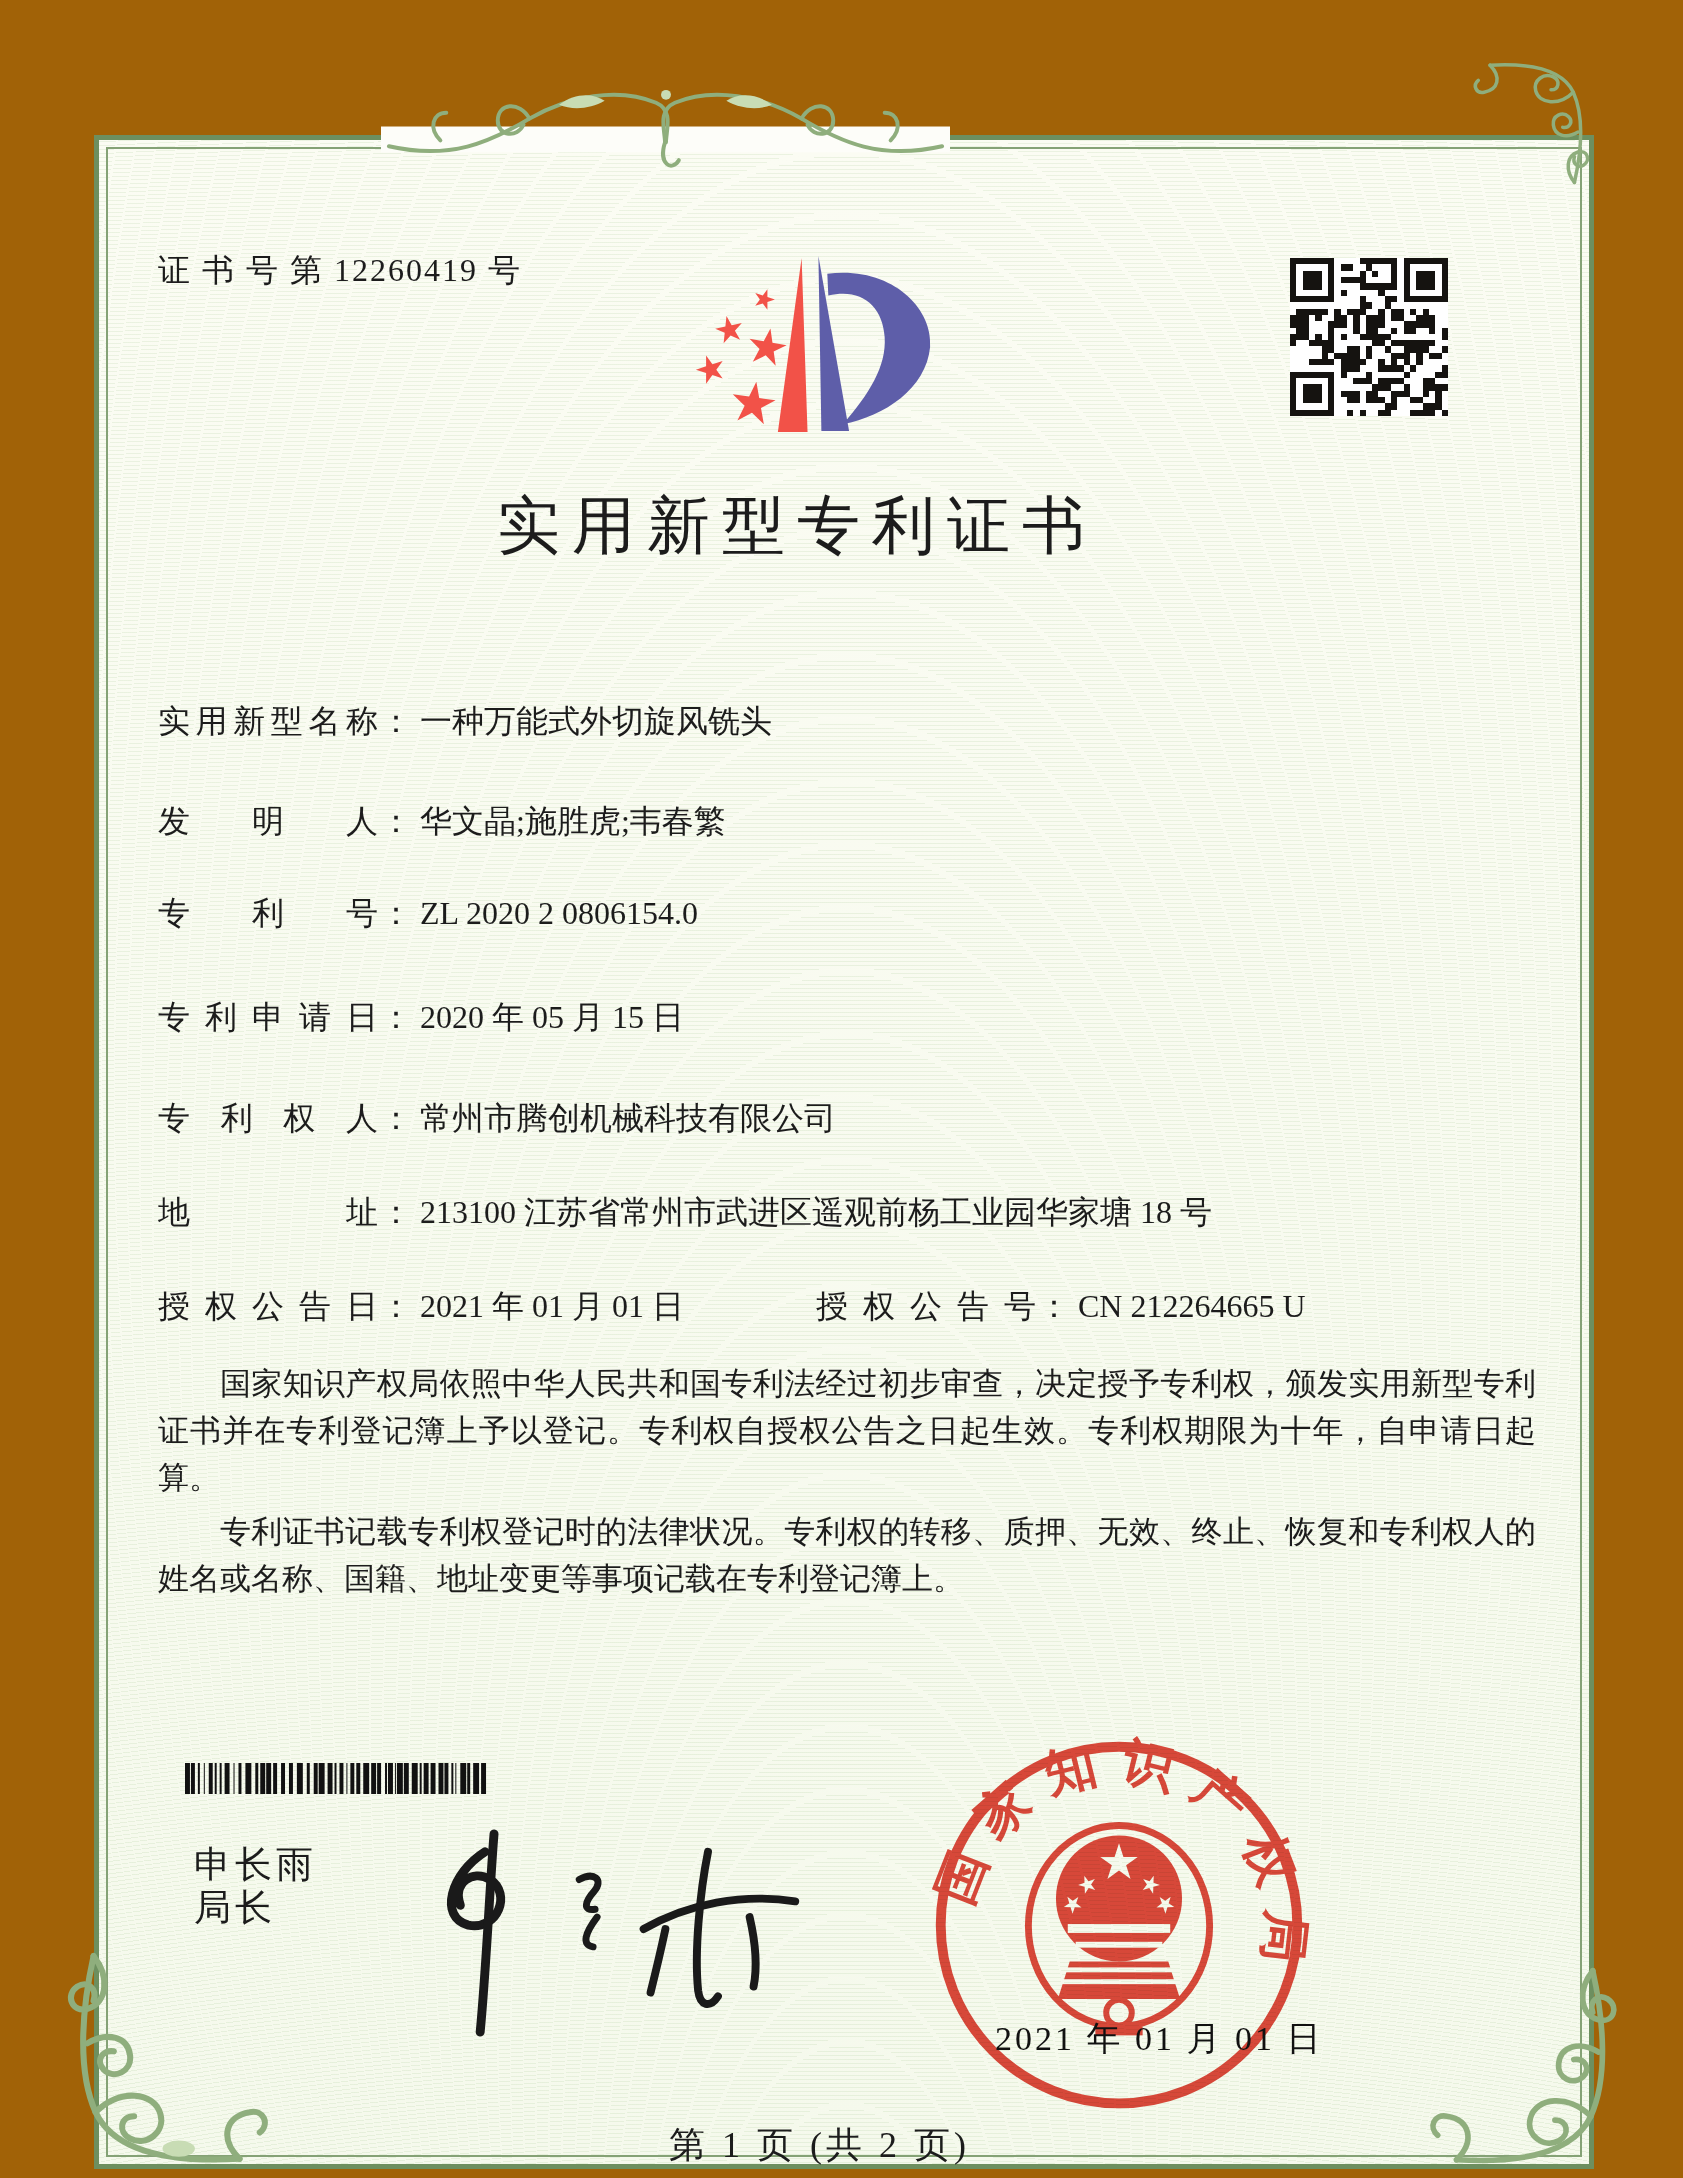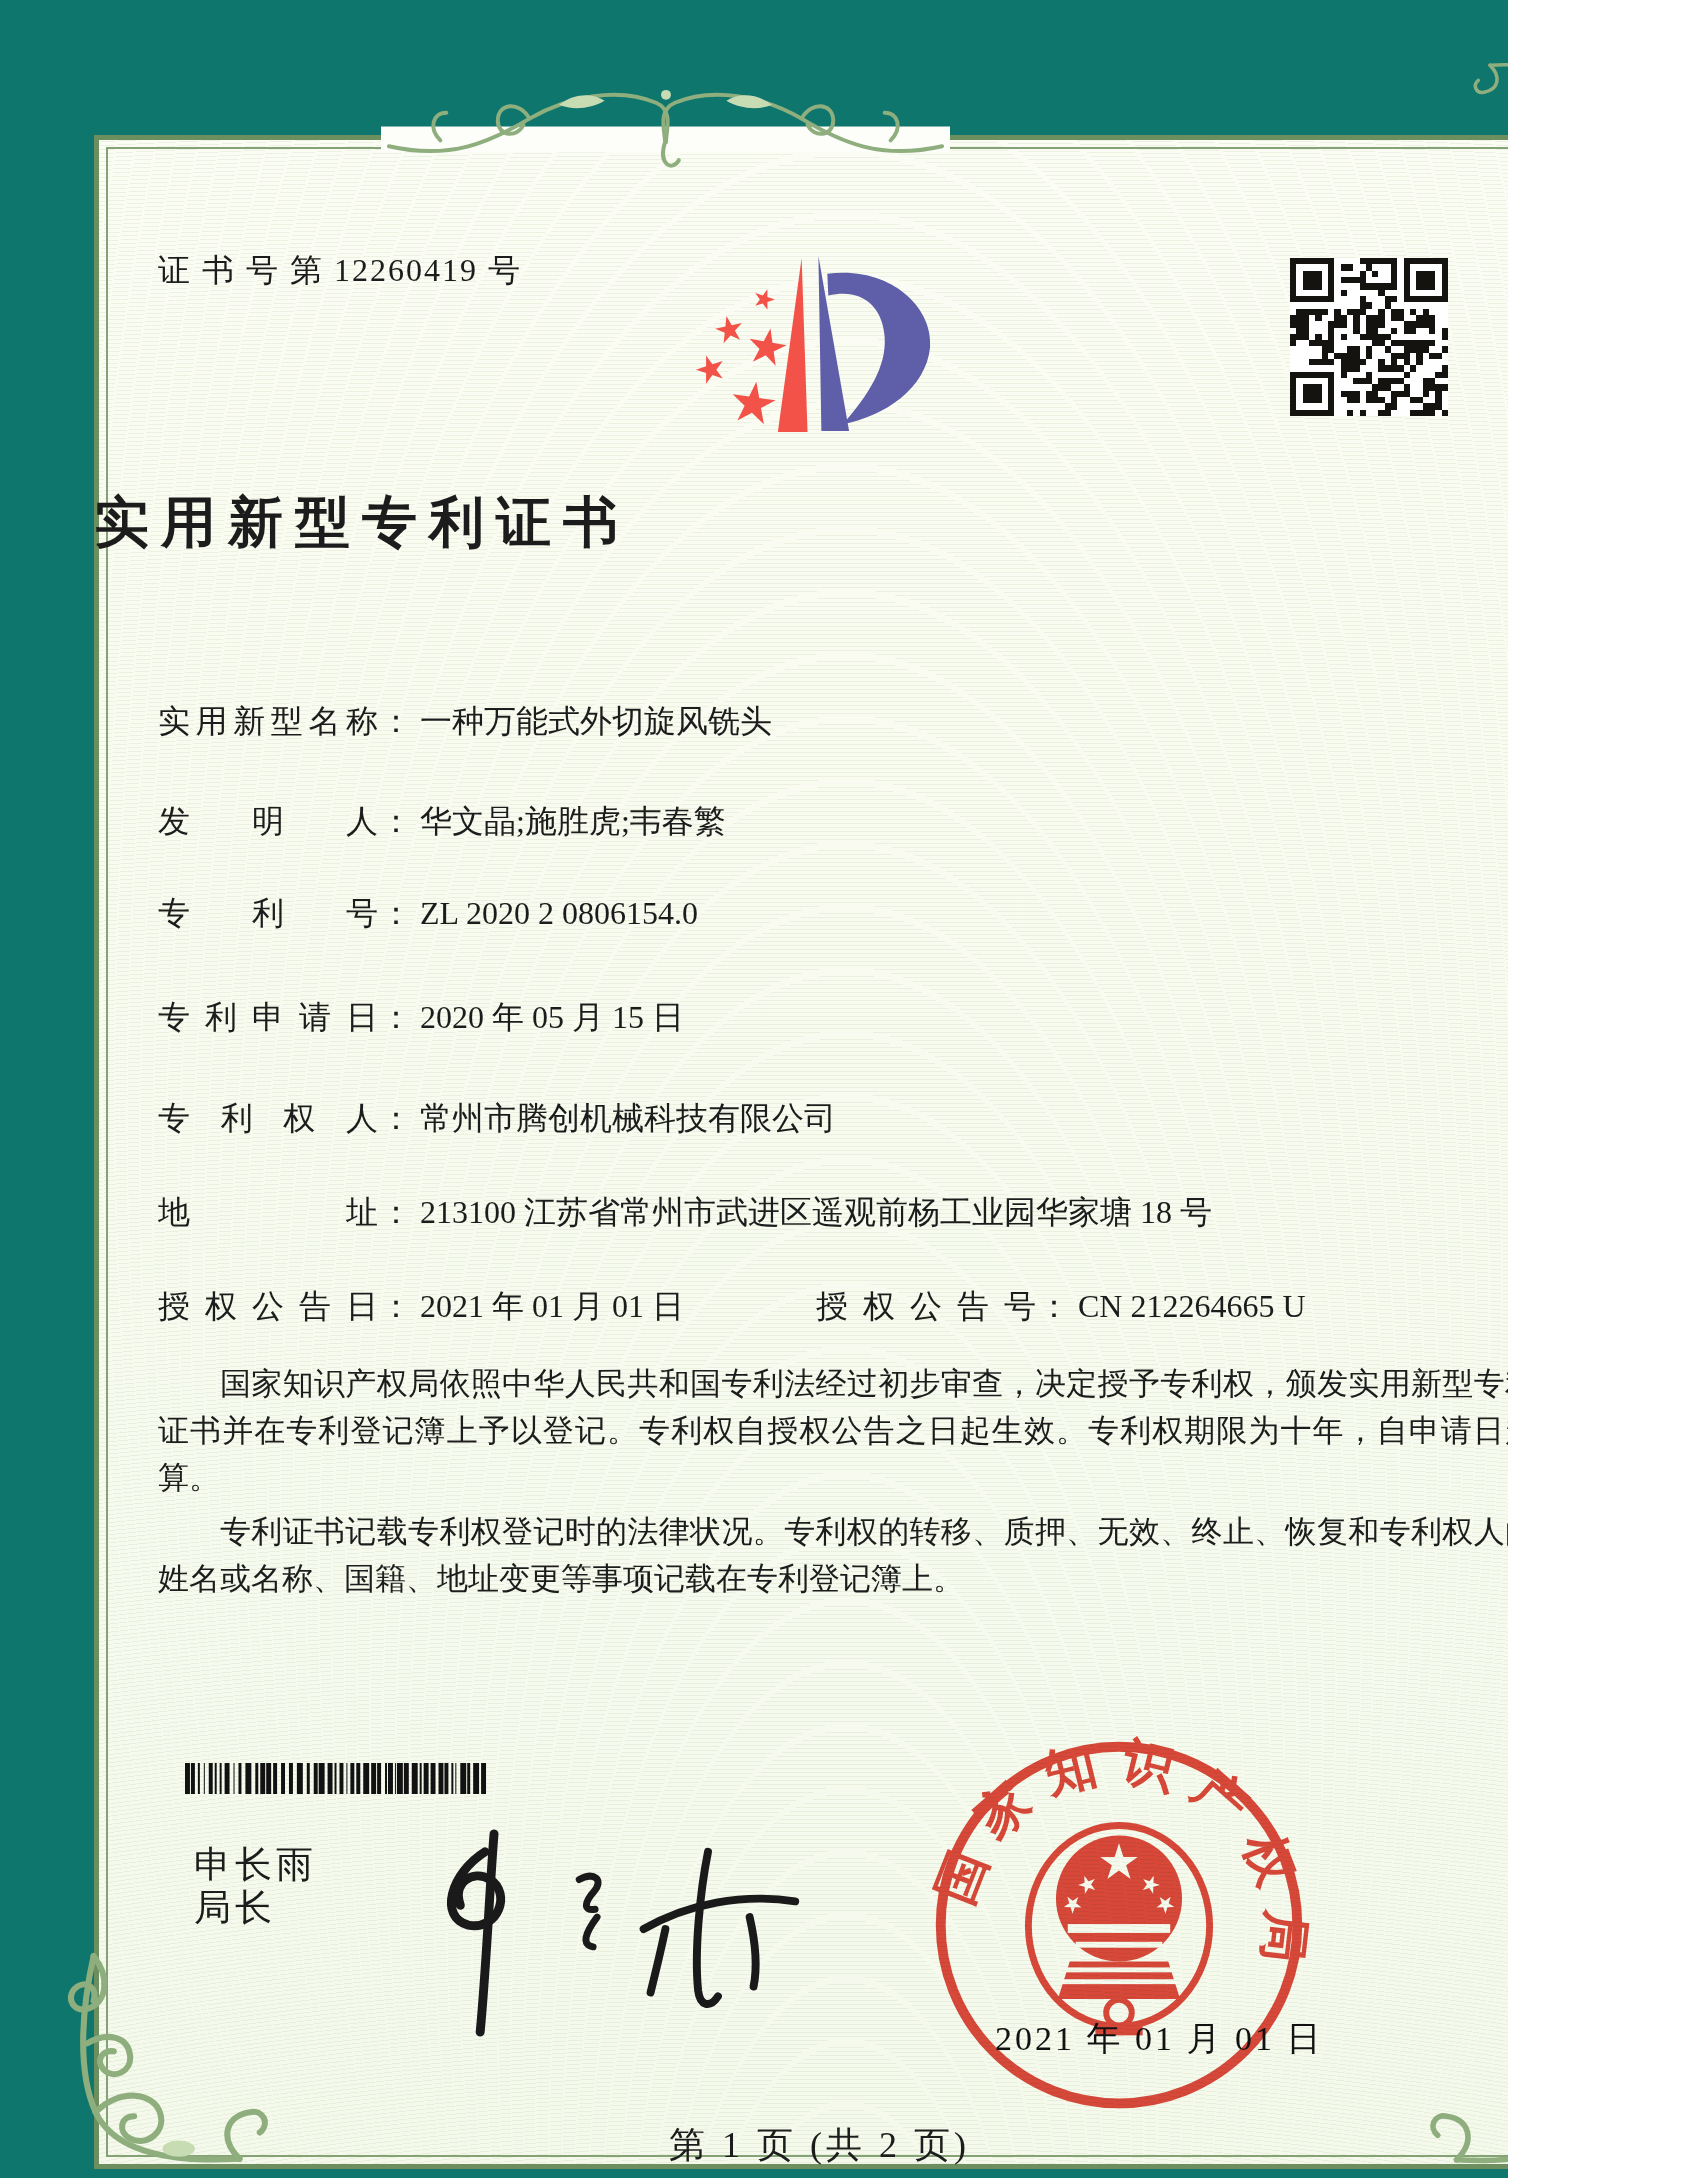--- a/index.html
+++ b/index.html
@@ -1,31 +1,31 @@
 <!DOCTYPE html>
 <html><head>
 <meta charset="utf-8">
 <style>
   html,body{margin:0;padding:0;background:#ffffff;}
-  .page{position:relative;width:1508px;height:2178px;background:#0f766e;overflow:hidden;
+  .page{position:relative;width:1683px;height:2178px;background:#a16207;overflow:hidden;
         font-family:"Liberation Serif","DejaVu Serif",serif;color:#1c1c1c;}
   
   .paper{position:absolute;left:99px;top:140px;width:1495px;height:2029px;
     background:
       repeating-radial-gradient(1584px 693px at 50% 135%, rgba(151,191,130,.16) 0 2px, rgba(151,191,130,0) 2px 9px),
       linear-gradient(180deg,#fbfcf3,#f5f9ec);}
   .frame-outer{position:absolute;left:94px;top:135px;width:1490px;height:2024px;
     border:5px solid #6d8f5f;}
   .frame-inner{position:absolute;left:7px;top:7px;right:7px;bottom:7px;border:2px solid #85a276;}
   .ornament{position:absolute;color:#8fae7d;}
   .cert-no{position:absolute;left:158px;top:249px;font-size:32px;letter-spacing:2px;}
   .logo{position:absolute;left:683px;top:236px;width:257px;height:210px;}
   .qr{position:absolute;left:1290px;top:258px;width:158px;height:158px;}
-  .title{position:absolute;left:94px;top:495px;width:1406px;text-align:left;
-         font-size:55px;font-weight:700;letter-spacing:12px;line-height:1;}
+  .title{position:absolute;left:94px;top:495px;width:1406px;text-align:center;
+         font-size:63px;font-weight:400;letter-spacing:12px;line-height:1;}
   .frow{position:absolute;left:158px;font-size:32px;white-space:nowrap;}
   .flabel{display:inline-block;width:220px;text-align:justify;text-align-last:justify;}
   .fcolon{display:inline-block;margin:0 8px 0 2px;}
   .f1{top:700px}.f2{top:800px}.f3{top:892px}.f4{top:996px}
   .f5{top:1097px}.f6{top:1191px}.f7{top:1285px}
   .pair2{position:absolute;left:658px;top:0;white-space:nowrap;}
   .body-text{position:absolute;left:158px;top:1360px;width:1378px;
              font-size:31px;line-height:47px;text-align:justify;}
   .body-text p{margin:0;text-indent:2em;}
   .body-text p + p{margin-top:7px;}

